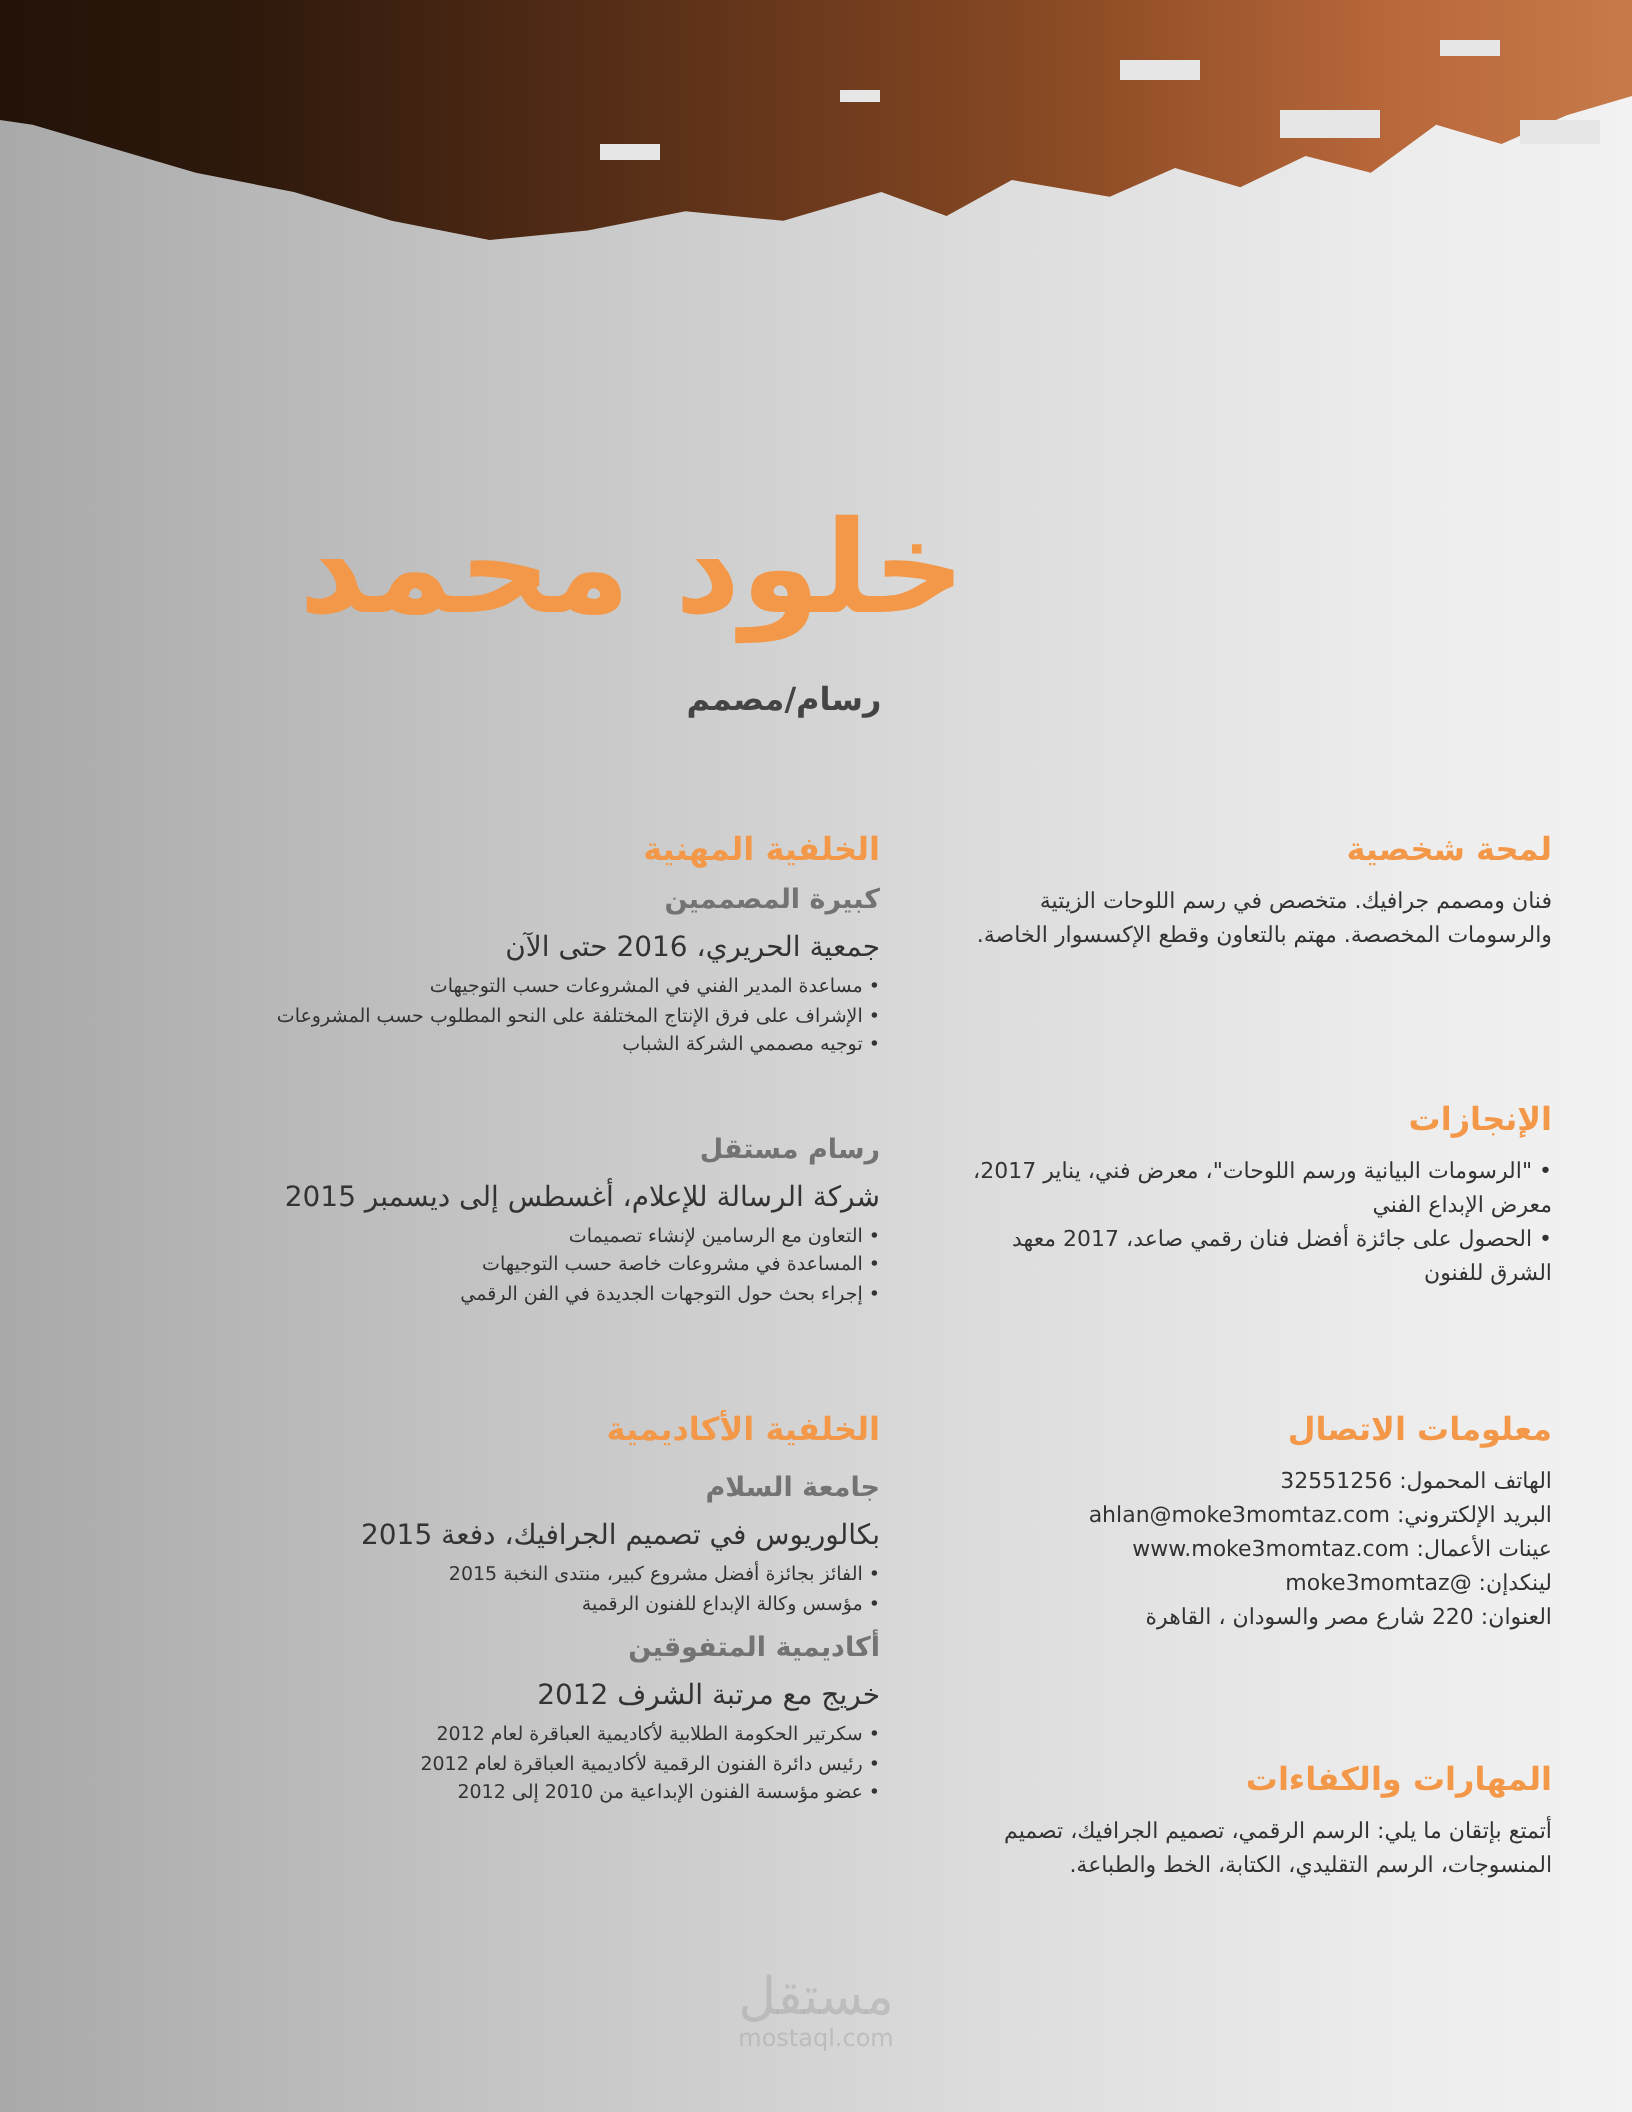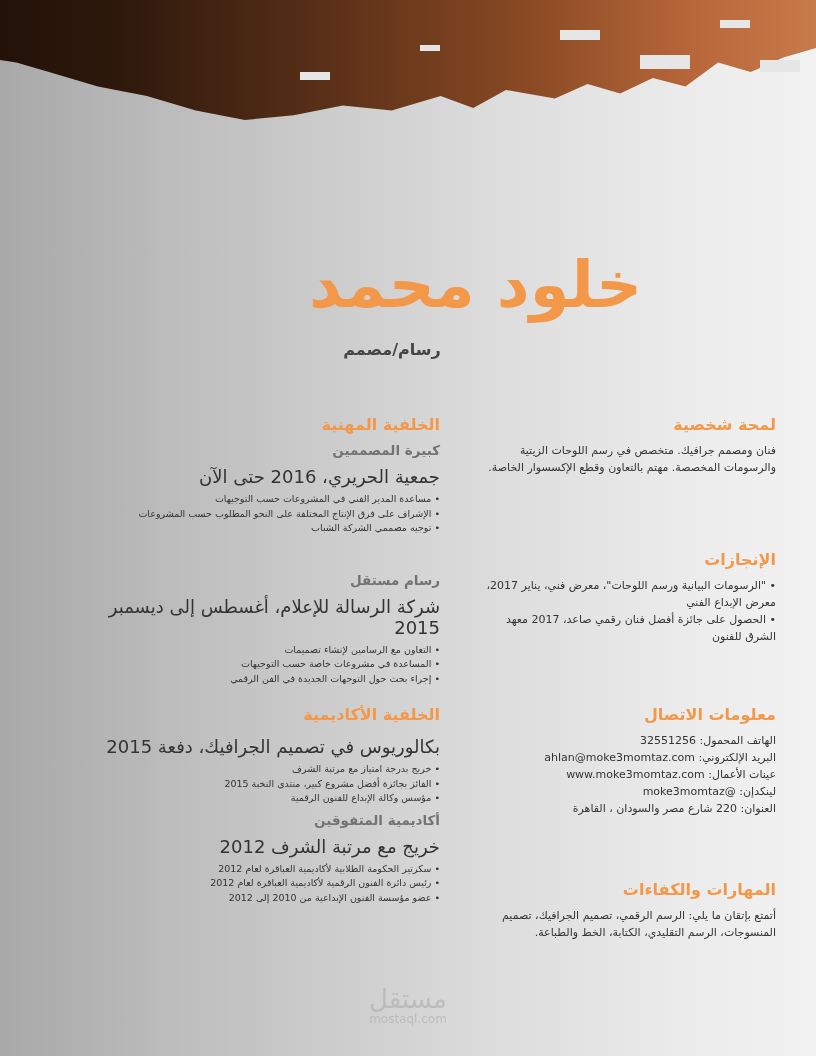--- a/index.html
+++ b/index.html
@@ -11,40 +11,40 @@
       color: #333;
     }
     .banner {
       position: absolute; left: 0; top: 0; width: 816px; height: 120px;
       background: linear-gradient(90deg, #221208 0%, #2e190c 15%, #5a3018 40%, #8a4a24 65%, #b8673a 85%, #c77a4a 100%);
       clip-path: polygon(0 0, 100% 0, 100% 40%, 96% 48%, 92% 60%, 88% 52%, 84% 72%, 80% 65%, 76% 78%, 72% 70%, 68% 82%, 62% 75%, 58% 90%, 54% 80%, 48% 92%, 42% 88%, 36% 96%, 30% 100%, 24% 92%, 18% 80%, 12% 72%, 6% 60%, 2% 52%, 0 50%);
     }
     .splash { position: absolute; background: #e6e6e6; }
     .name {
       position: absolute; top: 248px; left: 0; width: 652px;
-      text-align: right; direction: rtl;
+      text-align: center; direction: rtl;
     }
     .name h1 {
       display: inline-block;
       font-family: "DejaVu Sans", sans-serif;
       font-size: 64px; font-weight: bold; color: #f39849;
       letter-spacing: 2px; transform: translateX(-10px);
     }
     .role {
       position: absolute; top: 340px; left: 0; width: 784px; text-align: center;
       font-size: 16px; font-weight: bold; color: #444;
     }
     .col { position: absolute; direction: rtl; text-align: right; }
     .col-right { right: 40px; width: 300px; top: 415px; }
     .col-left { right: 376px; width: 340px; top: 415px; }
     .section { position: absolute; right: 0; width: 100%; }
     .sec-title { font-size: 16px; font-weight: bold; color: #f39849; margin-bottom: 8px; }
     .para { font-size: 11px; line-height: 17px; color: #333; }
     .job-title { font-size: 13.5px; font-weight: bold; color: #737373; margin-bottom: 8px; }
-    .job-org { font-size: 18px; color: #333; margin-bottom: 5px; }
+    .job-org { font-size: 14px; color: #333; margin-bottom: 5px; }
     .bullets { list-style: none; font-size: 9.5px; line-height: 14.5px; color: #333; }
     .bullets li::before { content: "• "; }
     .watermark {
       position: absolute; left: 358px; top: 985px; width: 100px; text-align: center;
       color: rgba(160,160,160,0.45); font-weight: normal;
     }
     .watermark .wm-ar { font-size: 26px; line-height: 28px; }
     .watermark .wm-en { font-size: 12px; line-height: 12px; direction: ltr; }
   </style>
 </head>
@@ -105,23 +105,23 @@
       <ul class="bullets">
         <li>التعاون مع الرسامين لإنشاء تصميمات</li>
         <li>المساعدة في مشروعات خاصة حسب التوجيهات</li>
         <li>إجراء بحث حول التوجهات الجديدة في الفن الرقمي</li>
       </ul>
     </div>
   </div>
   <div class="section" style="top:290px;">
     <div class="sec-title">الخلفية الأكاديمية</div>
     <div style="margin-top:12px;">
+      <div class="job-title">جامعة السلام</div>
       <div class="job-org">بكالوريوس في تصميم الجرافيك، دفعة 2015</div>
       <ul class="bullets">
-        <li>خريج بدرجة امتياز مع مرتبة الشرف</li>
         <li>الفائز بجائزة أفضل مشروع كبير، منتدى النخبة 2015</li>
         <li>مؤسس وكالة الإبداع للفنون الرقمية</li>
       </ul>
     </div>
     <div style="margin-top:6px;">
       <div class="job-title">أكاديمية المتفوقين</div>
       <div class="job-org">خريج مع مرتبة الشرف 2012</div>
       <ul class="bullets">
         <li>سكرتير الحكومة الطلابية لأكاديمية العباقرة لعام 2012</li>
         <li>رئيس دائرة الفنون الرقمية لأكاديمية العباقرة لعام 2012</li>

